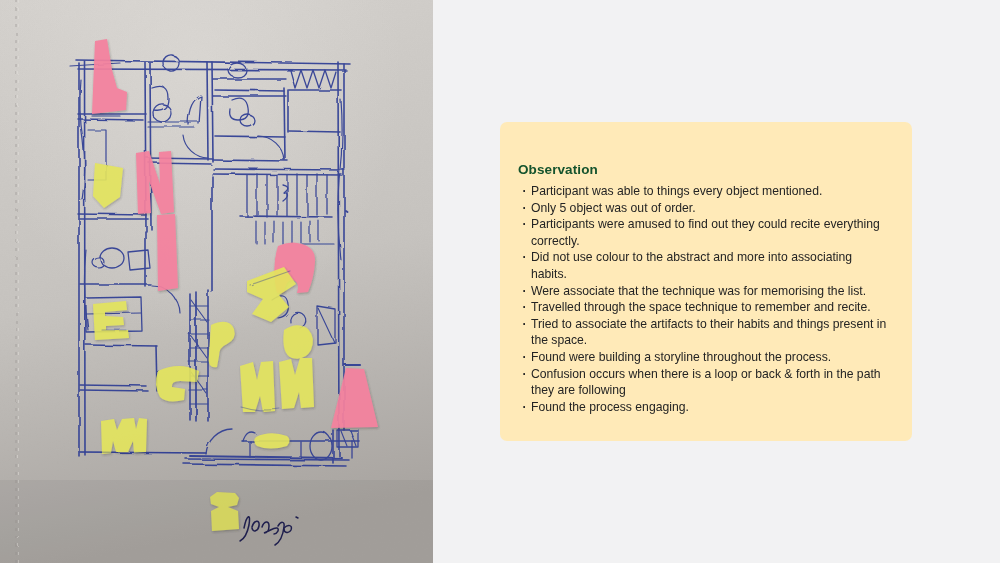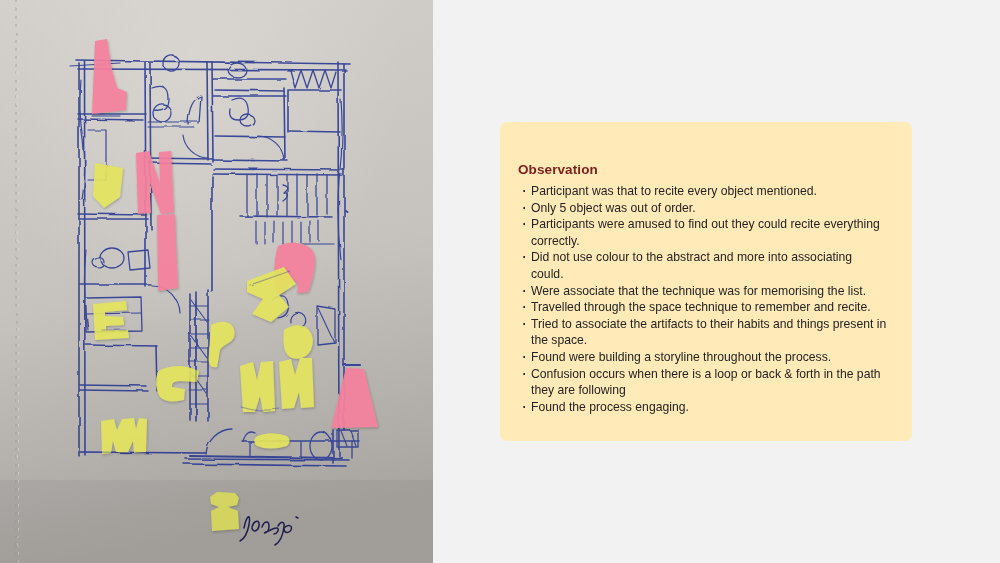--- a/index.html
+++ b/index.html
@@ -12,21 +12,21 @@
   html,body{width:1000px;height:563px;overflow:hidden}
   body{font-family:"Liberation Sans",sans-serif;background:var(--page-bg)}
   .page{position:relative;width:1000px;height:563px;background:var(--page-bg)}
   .photo{position:absolute;left:0;top:0;width:433px;height:563px;overflow:hidden}
   .photo svg{display:block;width:433px;height:563px}
   .card{
     position:absolute;left:500px;top:122px;width:412px;height:319px;
     background:var(--card-bg);border-radius:7px;
     padding:40px 24px 0 18px;color:var(--card-text);
   }
-  .card h2{font-size:13.5px;font-weight:700;letter-spacing:.1px;margin-bottom:6px;color:#7f1d1d}
+  .card h2{font-size:13.5px;font-weight:700;letter-spacing:.1px;margin-bottom:6px;color:#14532d}
   .card ul{list-style:none}
   .card li{display:flex;align-items:flex-start;font-size:12.2px;line-height:16.6px;color:#242424}
   .card li .marker{flex:0 0 13px;text-align:center;font-weight:700;font-size:12px}
   .card li .txt{flex:1}
 </style>
 </head>
 <body>
 
 <div class="page">
 
@@ -227,33 +227,33 @@
       <rect x="0" y="480" width="433" height="83" fill="#4b4742" opacity="0.07"></rect>
     </svg>
   </figure>
 
   <main>
     <section class="card">
       <h2>Observation</h2>
       <ul>
         <li>
             <span class="marker">·</span>
-            <span class="txt">Participant was that to recite every object mentioned.</span>
+            <span class="txt">Participant was able to things every object mentioned.</span>
           </li>
         <li>
             <span class="marker">·</span>
             <span class="txt">Only 5 object was out of order.</span>
           </li>
         <li>
             <span class="marker">·</span>
             <span class="txt">Participants were amused to find out they could recite everything correctly.</span>
           </li>
         <li>
             <span class="marker">·</span>
-            <span class="txt">Did not use colour to the abstract and more into associating could.</span>
+            <span class="txt">Did not use colour to the abstract and more into associating habits.</span>
           </li>
         <li>
             <span class="marker">·</span>
             <span class="txt">Were associate that the technique was for memorising the list.</span>
           </li>
         <li>
             <span class="marker">·</span>
             <span class="txt">Travelled through the space technique to remember and recite.</span>
           </li>
         <li>

